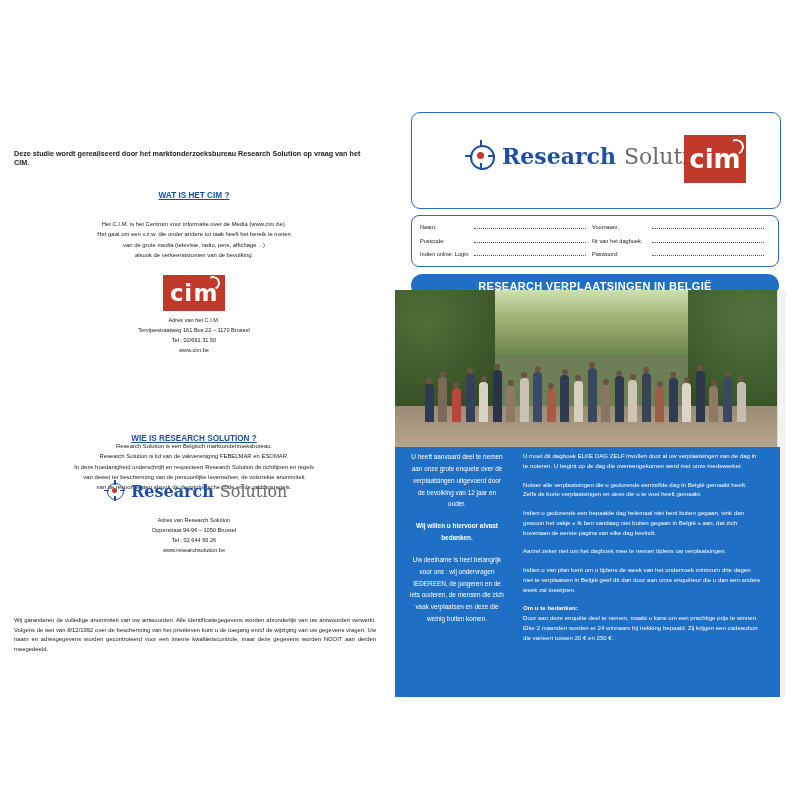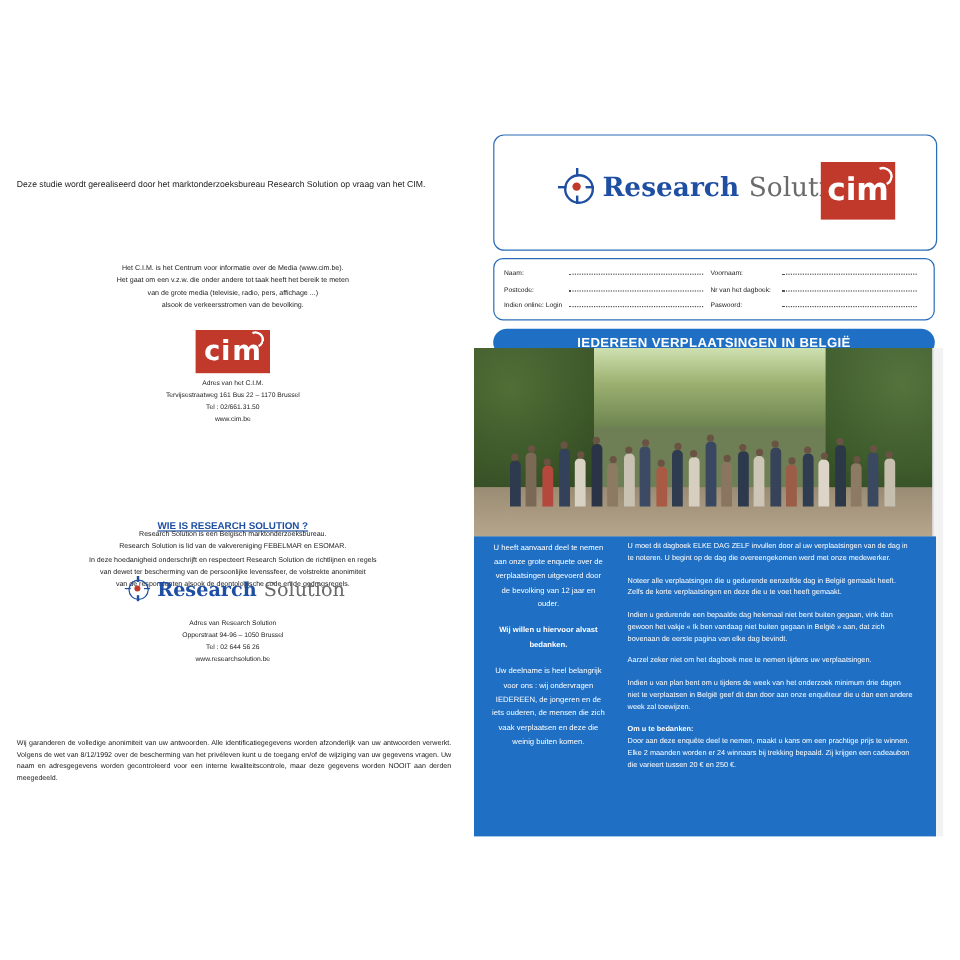--- a/index.html
+++ b/index.html
@@ -22,21 +22,21 @@
     top: 0;
     width: 392px;
     height: 800px;
   }
   .intro-line {
     position: absolute;
     left: 14px;
     top: 149px;
     width: 360px;
     font-size: 7.2px;
-    font-weight: normal;
+    font-weight: bold;
     color: #1b1b1b;
     line-height: 1.3;
   }
   .sec-title {
     position: absolute;
     width: 360px;
     left: 14px;
     text-align: center;
     font-size: 8.2px;
     font-weight: bold;
@@ -384,20 +384,21 @@
   }
   #main-copy p { margin: 0 0 9px 0; }
 </style>
 </head>
 <body>
 
 <div id="left-page">
 
   <div class="intro-line">Deze studie wordt gerealiseerd door het marktonderzoeksbureau Research Solution op vraag van het CIM.</div>
 
+  <div class="sec-title" id="title-cim">WAT IS HET CIM ?</div>
   <div class="body-text" id="cim-desc" style="white-space:pre-line;">Het C.I.M. is het Centrum voor informatie over de Media (www.cim.be).
 Het gaat om een v.z.w. die onder andere tot taak heeft het bereik te meten
 van de grote media (televisie, radio, pers, affichage ...)
 alsook de verkeersstromen van de bevolking.</div>
 
   <div id="cim-logo-left">
     <span class="ci">ci</span>
       <span class="m-swoosh">m</span>
   </div>
 
@@ -473,21 +474,21 @@
       <span class="form-dots"></span>
     </div>
     <div class="form-row">
       <span class="form-label">Indien online: Login</span>
       <span class="form-dots"></span>
       <span class="form-label2">Paswoord:</span>
       <span class="form-dots"></span>
     </div>
   </div>
 
-  <div id="banner">IEDEREEN VERPLAATSINGEN IN BELGIË</div>
+  <div id="banner">RESEARCH VERPLAATSINGEN IN BELGIË</div>
 
   <div id="photo">
     <div class="sky"></div>
     <div class="trees-l"></div>
     <div class="trees-r"></div>
     <div class="ground"></div>
     <div class="crowd">
       <i style="left:2%;  height:38px; background:#2e3a4d;"></i>
       <i style="left:6%;  height:45px; background:#7a6a55;"></i>
       <i style="left:10%; height:34px; background:#b5483c;"></i>

